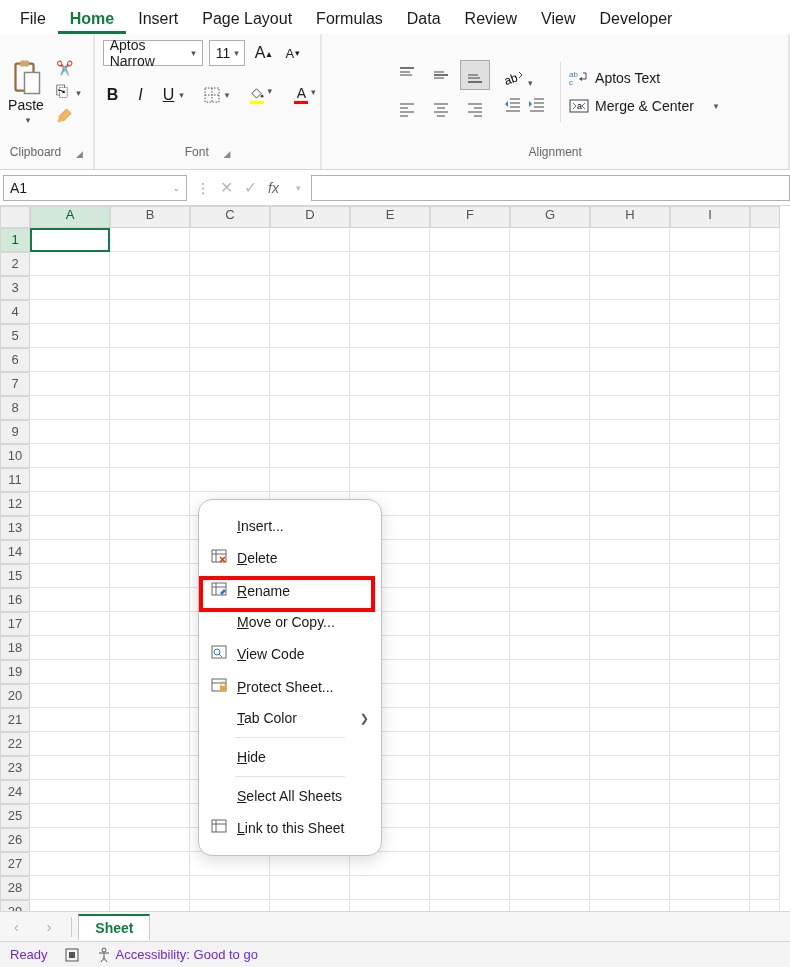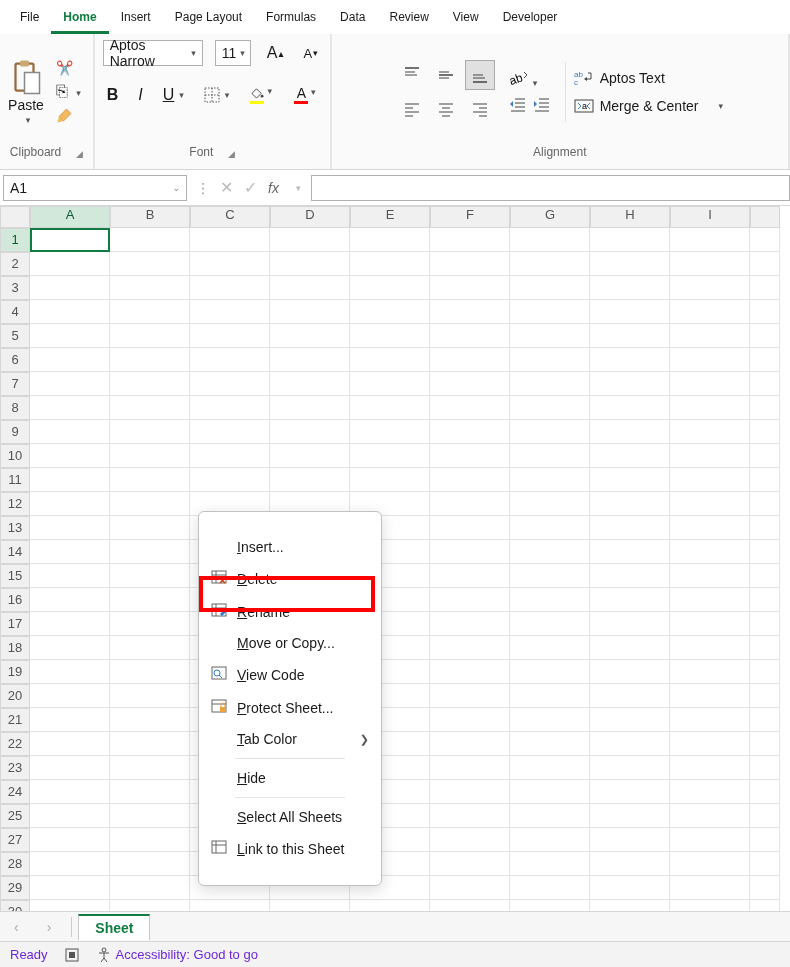--- a/index.html
+++ b/index.html
@@ -1,28 +1,28 @@
 <!DOCTYPE html>
 <html><head>
   <meta charset="utf-8">
   <style>
     body{margin:0;padding:0;font-family:'Segoe UI',sans-serif;font-size:14px;color:#1a1a1a;background:#fff;overflow:hidden}
     *{box-sizing:border-box}
-    .tabs{display:flex;padding:4px 8px 0;background:#fff;font-size:12px;height:34px}
+    .tabs{display:flex;padding:4px 8px 0;background:#fff;font-size:16px;height:34px}
     .tabs span{padding:6px 12px;cursor:pointer}
     .tabs .active{color:#107c41;border-bottom:3px solid #107c41;font-weight:600}
     .ribbon{display:flex;background:#fafafa;border-bottom:1px solid #d6d6d6;height:136px}
     .group{display:flex;flex-direction:column;align-items:center;border-right:2px solid #e6e6e6;padding:6px 8px;height:100%}
     .group-body{flex:1;display:flex;align-items:center;gap:8px}
     .group-label{font-size:12px;color:#666;padding:2px 0 4px;display:flex;align-items:flex-end;gap:4px}
     .dl{font-size:9px;color:#888}
     .paste-col{display:flex;flex-direction:column;align-items:center;gap:2px}
     .paste-col svg{width:36px;height:36px}
     .v-col{display:flex;flex-direction:column;gap:6px;padding:0 4px}
-    .font-row1{display:flex;gap:12px;}
+    .font-row1{display:flex;gap:6px;}
     .font-select{border:1px solid #b0b0b0;background:#fff;font-size:14px;height:26px;display:flex;align-items:center;padding:0 6px}
     .font-name{width:100px}
     .font-size{width:36px}
     .caret{font-size:9px;padding-left:4px;color:#555}
     .font-row2{display:flex;gap:12px;align-items:center;font-size:16px;padding-top:8px}
     .btn{padding:2px 4px;cursor:pointer;display:flex;align-items:center;gap:1px}
     .color-strip{display:inline-block;width:14px;height:3px;margin-top:1px}
     .align-grid{display:grid;grid-template-columns:repeat(3,30px);grid-template-rows:repeat(2,30px);gap:4px}
     .align-cell{display:flex;align-items:center;justify-content:center}
     .ind-col{display:flex;flex-direction:column;gap:8px;padding:0 6px}
@@ -36,21 +36,21 @@
     .sheet{position:relative}
     .colhead{display:flex}
     .ch{width:80px;height:22px;border:1px solid #d6d6d6;background:#f0f0f0;text-align:center;font-size:13px;color:#555}
     .ch:first-child{width:30px;background:#f0f0f0}
     .rows{height:732px;overflow:hidden}
     .row{display:flex}
     .rh{width:30px;height:24px;border:1px solid #d6d6d6;background:#f0f0f0;text-align:center;font-size:13px;color:#555;line-height:22px}
     .cell{width:80px;height:24px;border-right:1px solid #e3e3e3;border-bottom:1px solid #e3e3e3}
     .selected{border:2px solid #107c41!important;background:#fff}
     .ch.act,.rh.act{background:#d2e8db;color:#0a5c30}
-    .ctx{position:absolute;left:198px;top:305px;width:184px;background:#fff;border:1px solid #c1c1c1;border-radius:6px;box-shadow:0 4px 16px rgba(0,0,0,.15);padding:20px 0;font-size:14px;z-index:50}
+    .ctx{position:absolute;left:198px;top:293px;width:184px;background:#fff;border:1px solid #c1c1c1;border-radius:14px;box-shadow:0 4px 16px rgba(0,0,0,.15);padding:11px 0;font-size:14px;z-index:50}
     .ctx-item{display:flex;align-items:center;padding:7px 12px;gap:10px;cursor:pointer}
     .ctx-item.disabled{color:#bfbfbf}
     .ctx-item svg{width:16px;height:16px;flex-shrink:0}
     .ctx-item .txt{flex:1}
     .ctx-sep{height:1px;background:#e3e3e3;margin:4px 36px 4px 36px}
     .ctx-arrow{font-size:11px;color:#555}
     .hl{position:absolute;left:199px;top:370px;width:176px;height:36px;border:4px solid #f00;z-index:60;pointer-events:none}
     .sheetbar{position:absolute;bottom:26px;left:0;right:0;height:30px;display:flex;align-items:center;border-top:1px solid #d6d6d6;background:#f6f6f6;font-size:14px}
     .sheetbar .nav{padding:0 14px;color:#aaa;font-size:14px}
     .sheetbar .tab{background:#fff;border:1px solid #c8c8c8;border-bottom:none;padding:4px 16px;border-top:2px solid #107c41;font-weight:600;color:#107c41}
@@ -592,20 +592,33 @@
         <div class="cell"></div>
         <div class="cell"></div>
         <div class="cell"></div>
         <div class="cell"></div>
         <div class="cell"></div>
         <div class="cell"></div>
         <div class="cell"></div>
         <div class="cell" style="width: 30px;"></div>
       </div>
       <div class="row">
+        <div class="rh">26</div>
+        <div class="cell"></div>
+        <div class="cell"></div>
+        <div class="cell"></div>
+        <div class="cell"></div>
+        <div class="cell"></div>
+        <div class="cell"></div>
+        <div class="cell"></div>
+        <div class="cell"></div>
+        <div class="cell"></div>
+        <div class="cell" style="width: 30px;"></div>
+      </div>
+      <div class="row">
         <div class="rh">27</div>
         <div class="cell"></div>
         <div class="cell"></div>
         <div class="cell"></div>
         <div class="cell"></div>
         <div class="cell"></div>
         <div class="cell"></div>
         <div class="cell"></div>
         <div class="cell"></div>
         <div class="cell"></div>

